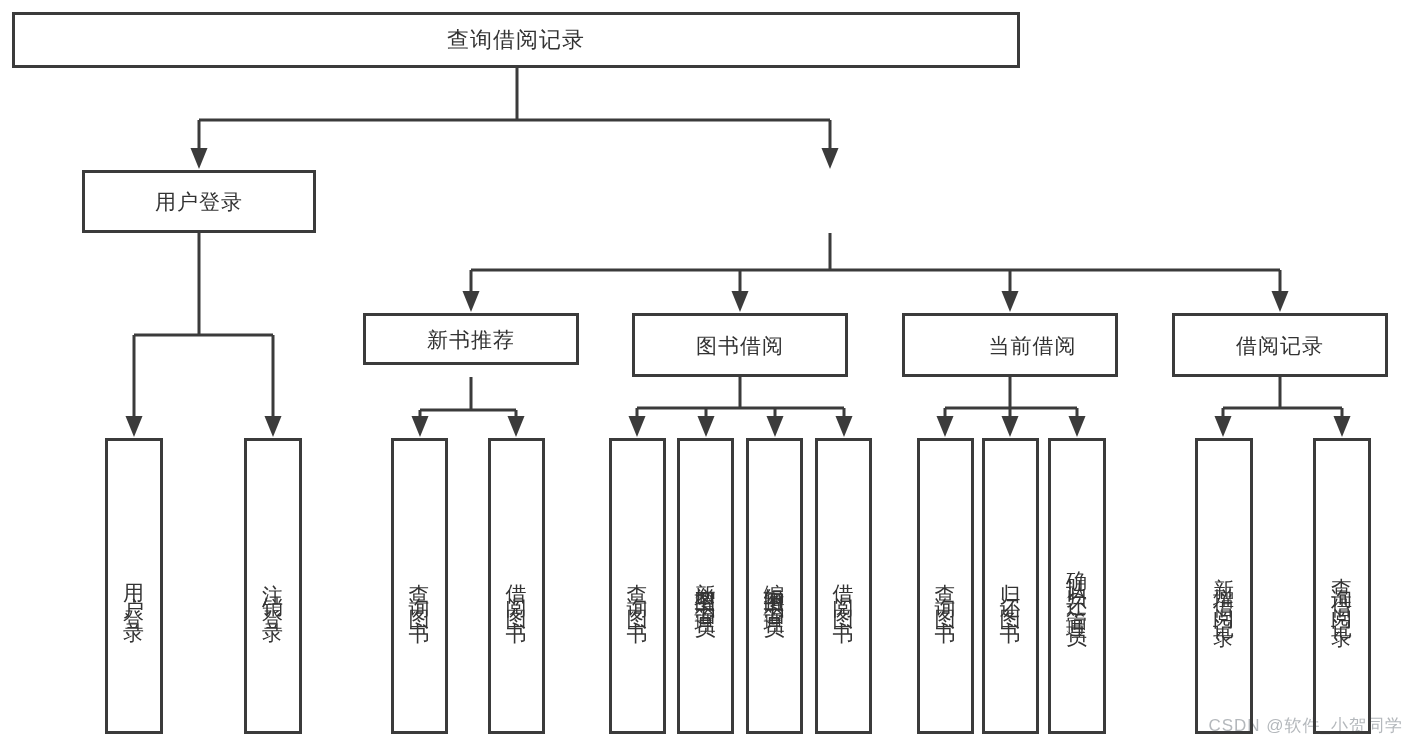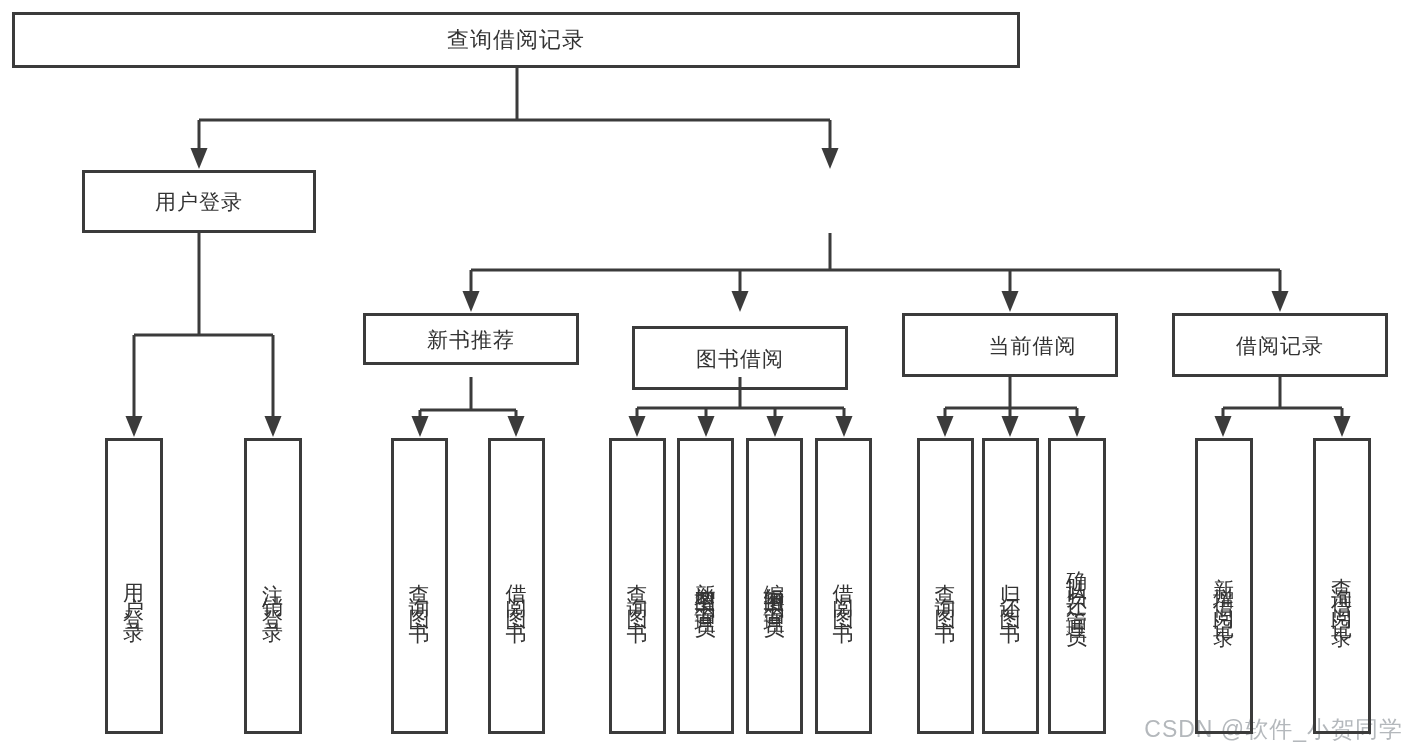--- a/index.html
+++ b/index.html
@@ -38,21 +38,21 @@
     white-space:nowrap;
   }
   .sp4 span{letter-spacing:13px;margin-bottom:-13px;}
   .sp6 span{letter-spacing:10px;margin-bottom:-10px;}
   .sp9 span{letter-spacing:8px;margin-bottom:-8px;}
   .sp10 span{letter-spacing:5px;margin-bottom:-5px;}
   .watermark{
     position:absolute;
     top:714px;right:2px;
     z-index:0;
-    font-size:23px;
+    font-size:17px;
     letter-spacing:1px;
     color:var(--wm);
     white-space:nowrap;
   }
 </style>
 </head>
 <body>
 
 <div class="canvas">
 
@@ -108,21 +108,21 @@
     <span class="hlabel">查询借阅记录</span>
   </div>
 
   <div class="box" style="left:82px;top:170px;width:234px;height:63px;">
     <span class="hlabel">用户登录</span>
   </div>
 
   <div class="box" style="left:363px;top:313px;width:216px;height:52px;">
     <span class="hlabel">新书推荐</span>
   </div>
-  <div class="box" style="left:632px;top:313px;width:216px;height:64px;margin-top:13px;">
+  <div class="box" style="left:632px;top:313px;width:216px;height:64px;">
     <span class="hlabel">图书借阅</span>
   </div>
   <div class="box" style="left:902px;top:313px;width:216px;height:64px;padding-left:45px;">
     <span class="hlabel">当前借阅</span>
   </div>
   <div class="box" style="left:1172px;top:313px;width:216px;height:64px;">
     <span class="hlabel">借阅记录</span>
   </div>
 
   <div class="box leaf sp4" style="left:105px;top:438px;width:58px;height:296px;">

